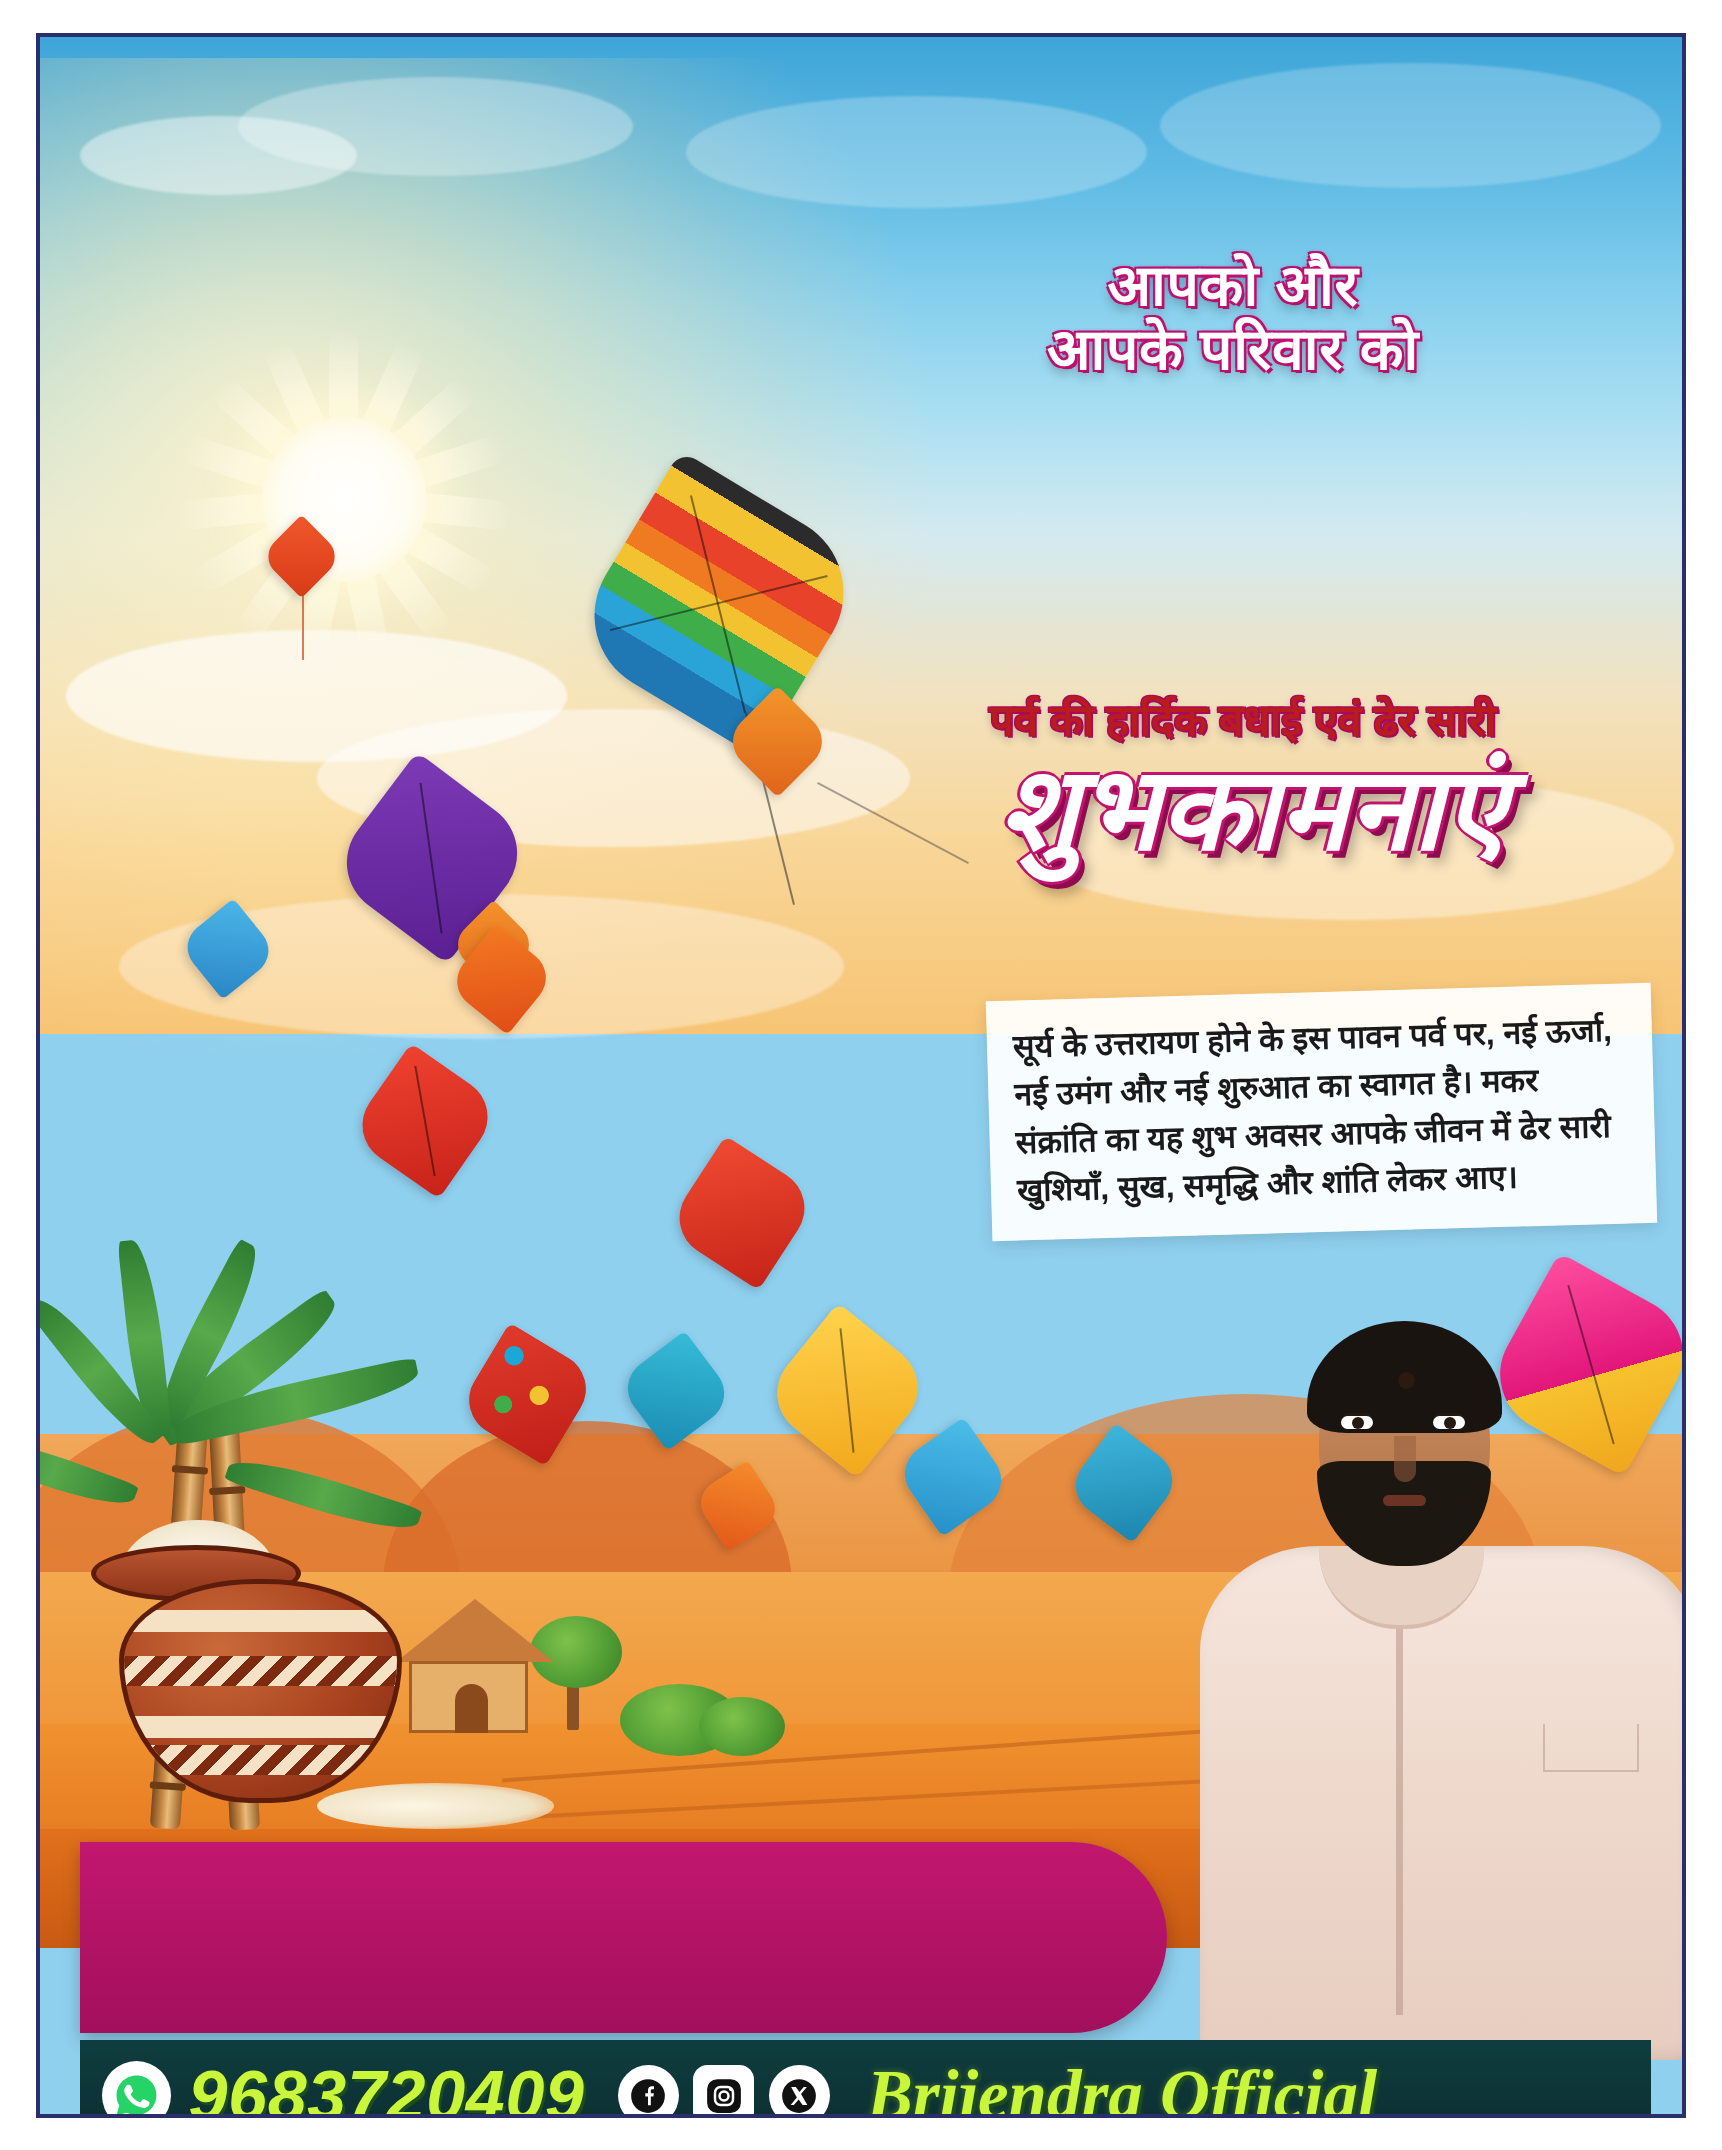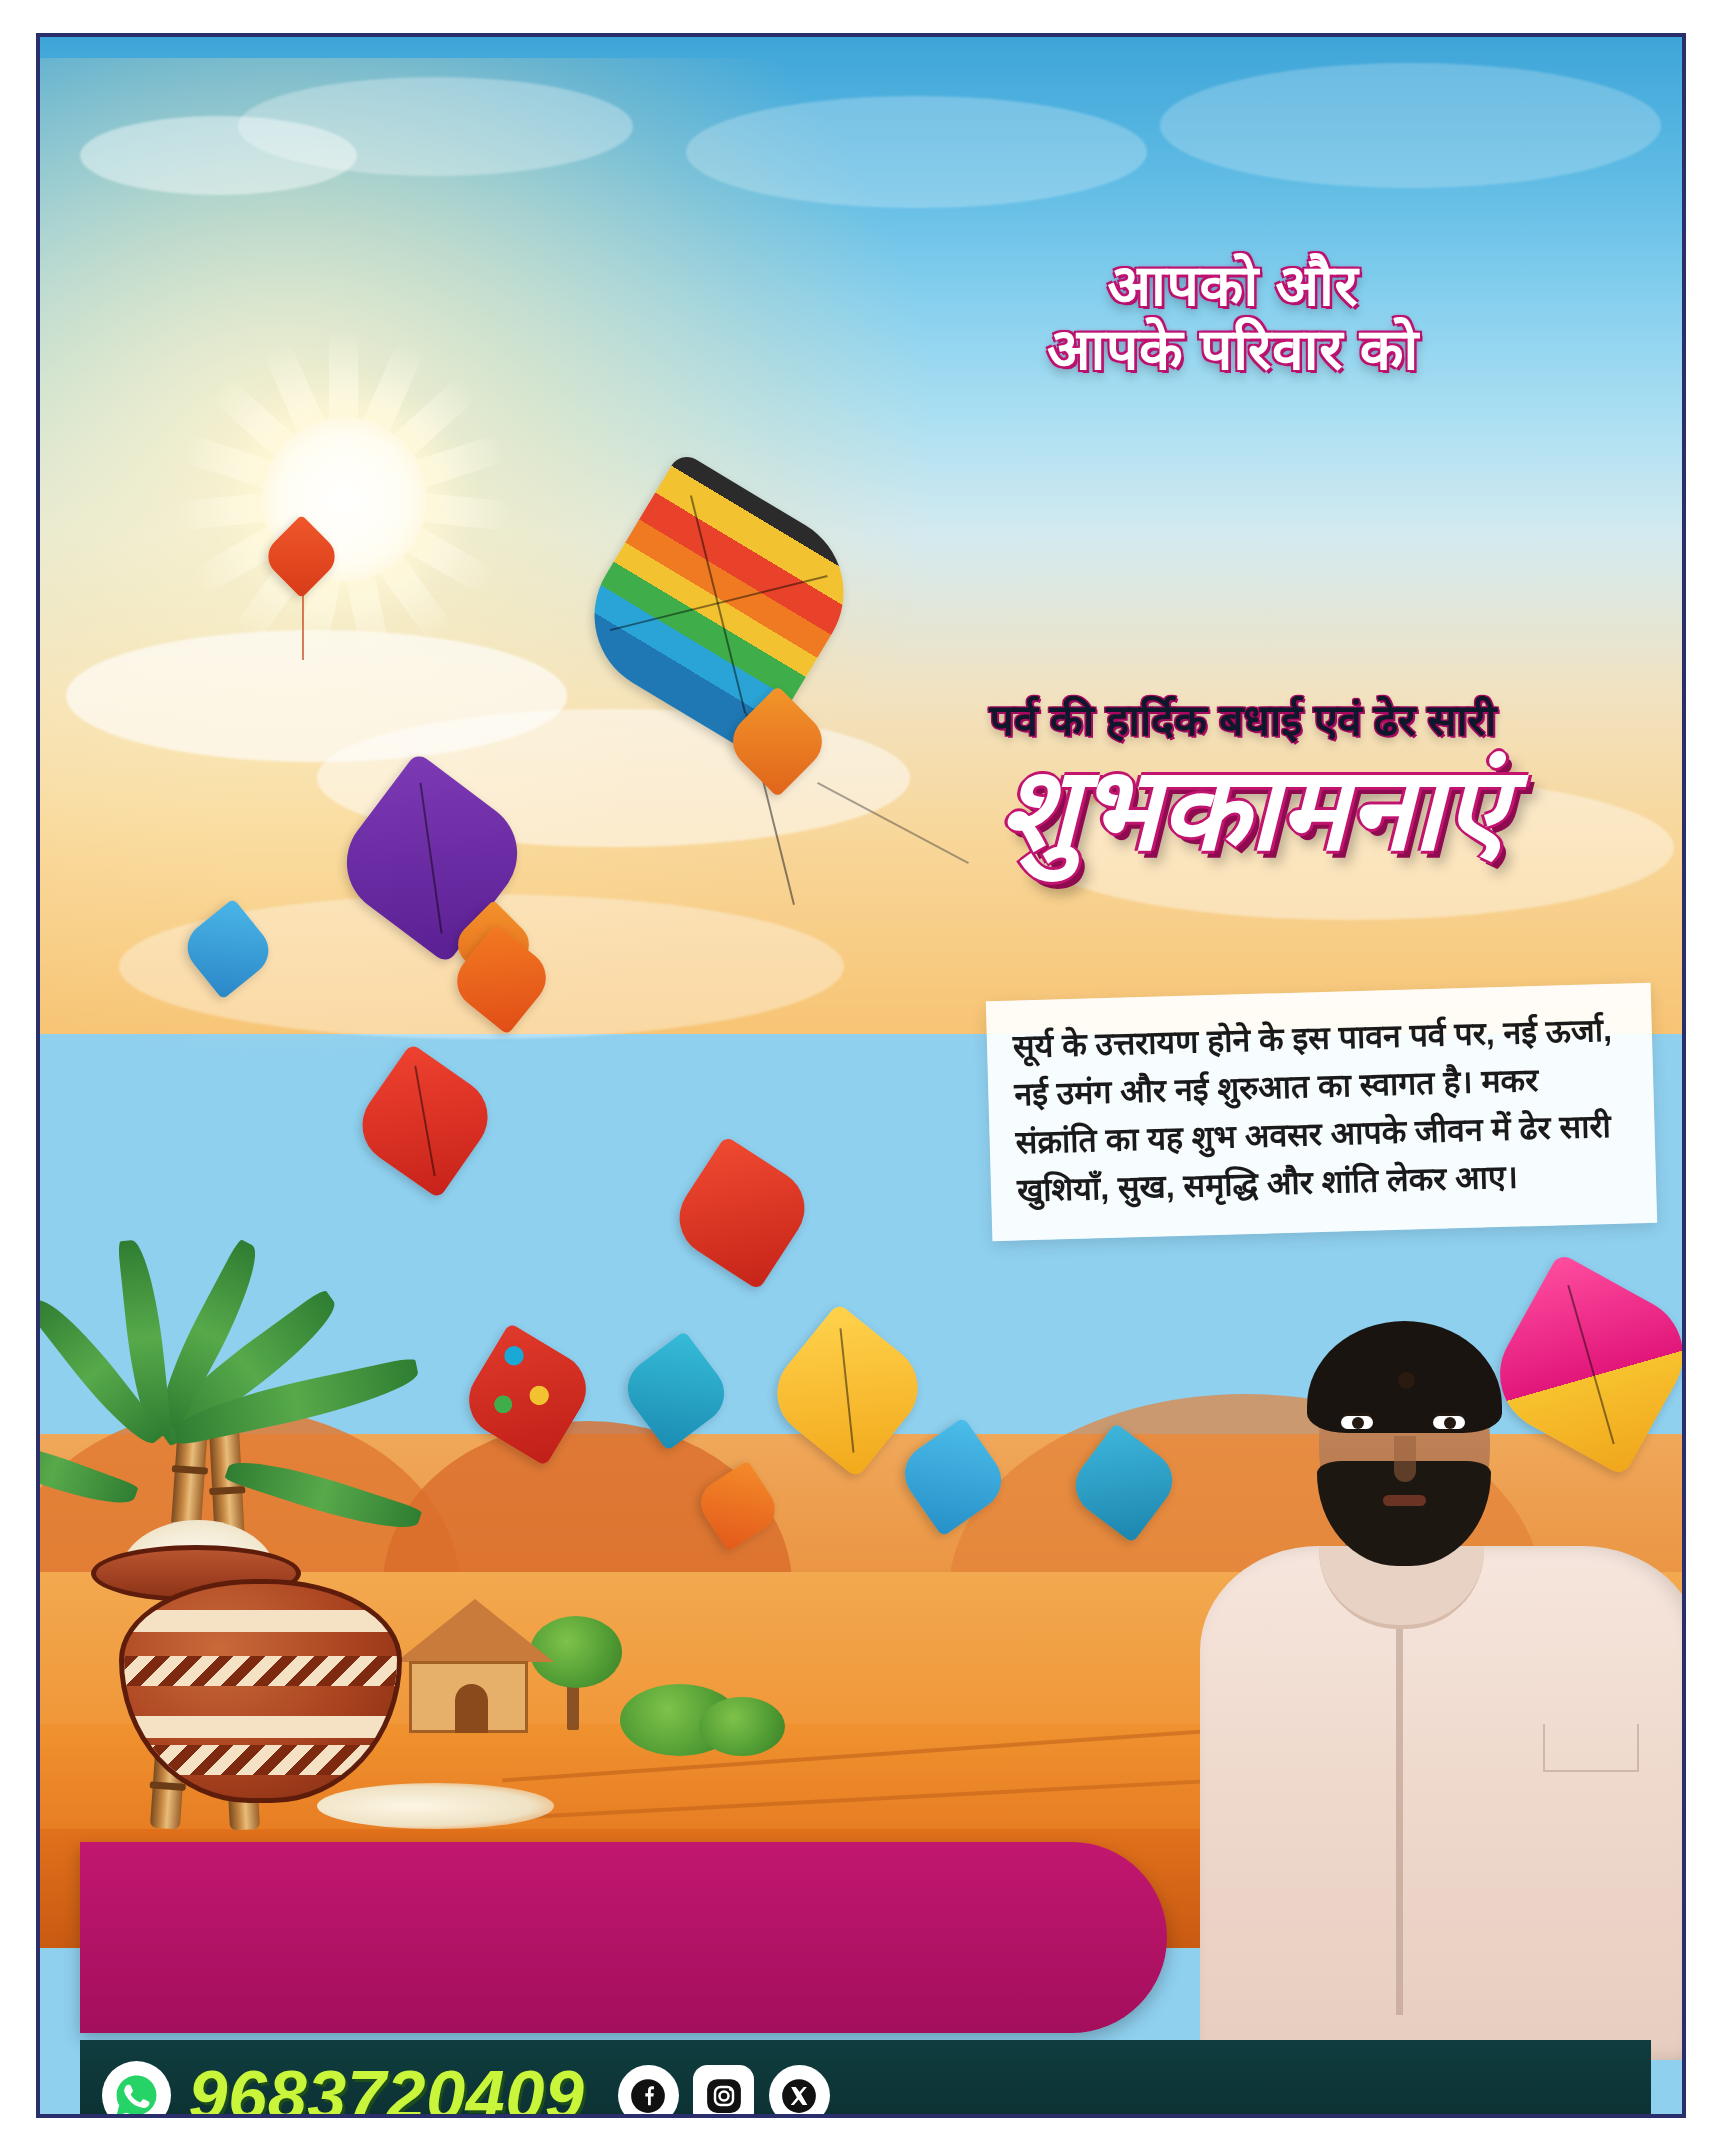--- a/index.html
+++ b/index.html
@@ -165,21 +165,21 @@
 
   .sub-line {
     position: absolute;
     left: 778px;
     top: 652px;
     width: 850px;
     text-align: center;
     font-family: "Liberation Sans", sans-serif;
     font-weight: bold;
     font-size: 43px;
-    color: #0f172a;
+    color: #b91c1c;
     text-shadow:
       2px 2px 0 #a8085f,
       -1.3px -1.3px 0 #a8085f,
       1.3px -1.3px 0 #a8085f,
       -1.3px 1.3px 0 #a8085f,
       0 5.3px 8px rgba(0,0,0,0.25);
   }
 
   .title-sub2 {
     position: absolute;
@@ -815,17 +815,18 @@
             <circle cx="22" cy="10" r="1.5" fill="#fff"></circle>
           </svg>
         </div>
         <div class="soc round">
           <svg width="36" height="36" viewBox="0 0 32 32" aria-hidden="true">
             <circle cx="16" cy="16" r="15" fill="#111"></circle>
             <path fill="#fff" d="M9 8h4.2l3.2 4.4L20.2 8H23l-5.2 6.2L23.4 24h-4.2l-3.5-4.8L11.4 24H8.6l5.5-6.6z"></path>
           </svg>
         </div>
       </div>
+      <div class="handle">Brijendra Official</div>
     </div>
 
   </div>
 </div>
 
 
 </body></html>

